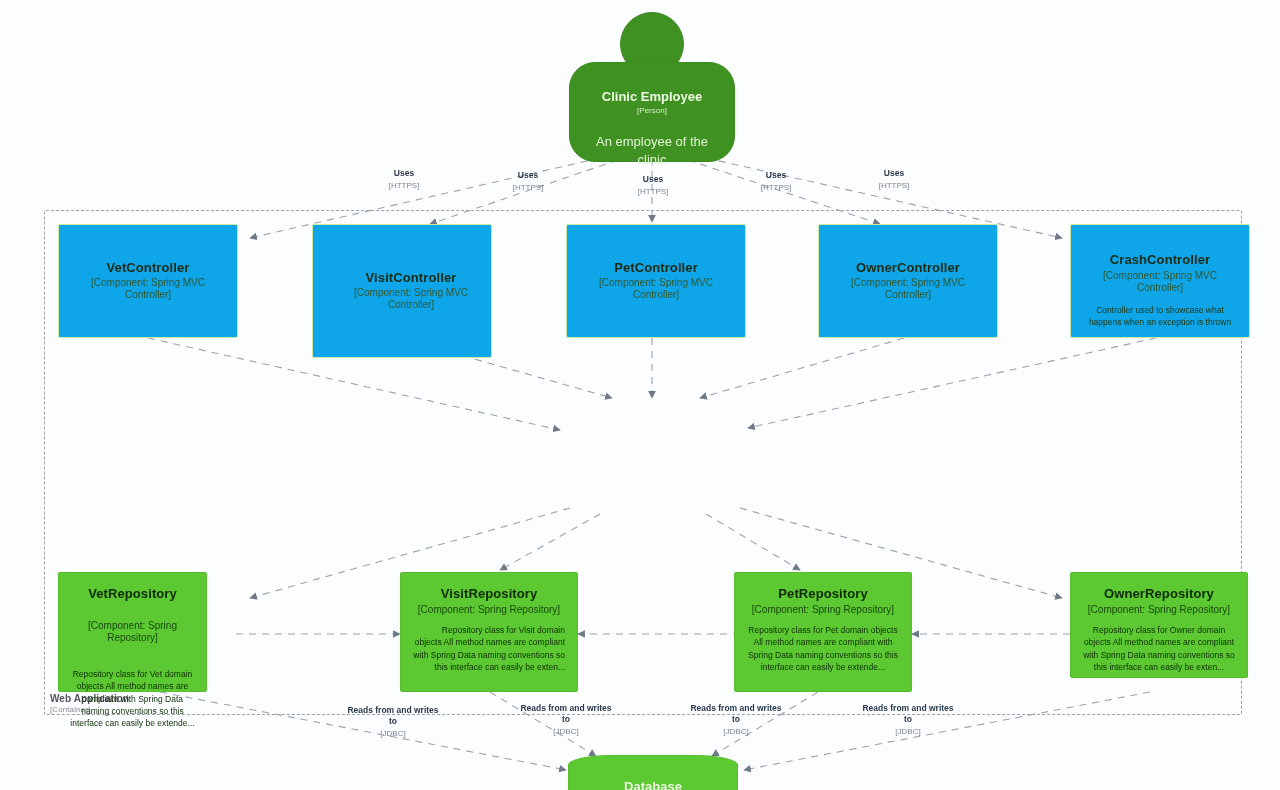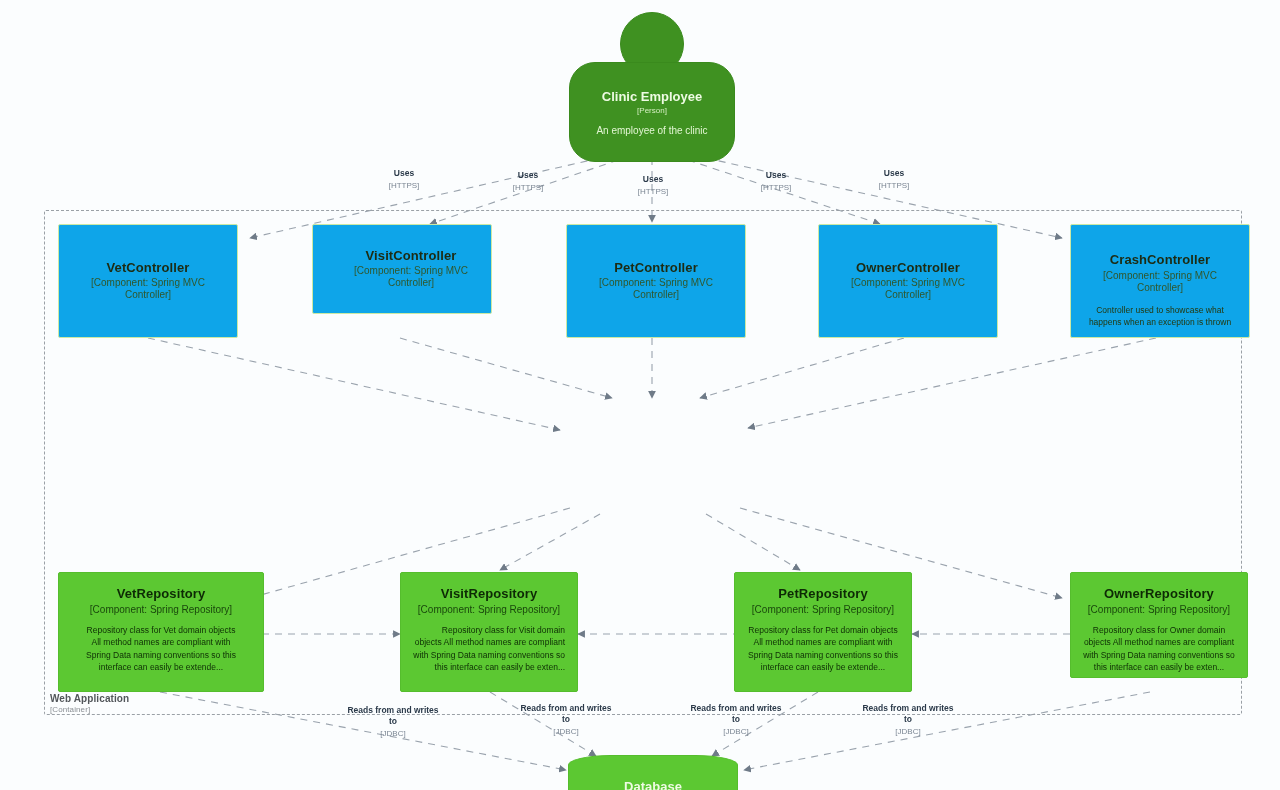--- a/index.html
+++ b/index.html
@@ -147,23 +147,23 @@
     font-size: 13px;
     font-weight: bold;
     color: #eefbe3;
   }
   .person .meta {
     font-size: 8px;
     color: #d4efc1;
     margin-top: 2px;
   }
   .person .desc {
-    font-size: 10px;
+    font-size: 13px;
     color: #e2f6d3;
-    margin-top: 9px;
+    margin-top: 18px;
     line-height: 1.4;
     max-width: 140px;
   }
 
   
   .database {
     position: absolute;
     width: 170px;
     height: 72px;
   }
@@ -271,21 +271,21 @@
   <div class="boundary-label" style="left:50px; top:693px;">
     <span>Web Application</span>
     <span class="sub">[Container]</span>
   </div>
 
   <div class="node comp-light" style="left:58px; top:224px; width:180px; height:114px;">
     <div class="title">VetController</div>
     <div class="meta">[Component: Spring MVC Controller]</div>
   </div>
 
-  <div class="node comp-light" style="left:312px; top:224px; width:180px; height:90px;padding-left:28px;">
+  <div class="node comp-light" style="left:312px; top:224px; width:180px; height:134px;padding-left:28px;">
     <div class="title">VisitController</div>
     <div class="meta">[Component: Spring MVC Controller]</div>
   </div>
 
   <div class="node comp-light" style="left:566px; top:224px; width:180px; height:114px;">
     <div class="title">PetController</div>
     <div class="meta">[Component: Spring MVC Controller]</div>
   </div>
 
   <div class="node comp-light" style="left:818px; top:224px; width:180px; height:114px;">
@@ -293,21 +293,21 @@
     <div class="meta">[Component: Spring MVC Controller]</div>
   </div>
 
   <div class="node comp-light" style="left:1070px; top:224px; width:180px; height:114px; justify-content:flex-start; padding-top:28px;">
     <div class="title">CrashController</div>
     <div class="meta">[Component: Spring MVC Controller]</div>
     <div class="desc" style="margin-top:10px;">Controller used to showcase what happens when an exception is thrown</div>
   </div>
 
 
-  <div class="node comp-mid" style="left:58px; top:572px; width:206px; height:120px; justify-content:flex-start; padding-top:14px;">
+  <div class="node comp-mid" style="left:58px; top:572px; width:149px; height:120px; justify-content:flex-start; padding-top:14px;gap:16px;">
     <div class="title">VetRepository</div>
     <div class="meta">[Component: Spring Repository]</div>
     <div class="desc" style="margin-top:8px; max-width:152px;">Repository class for Vet domain objects All method names are compliant with Spring Data naming conventions so this interface can easily be extende...</div>
   </div>
 
   <div class="node comp-mid" style="left:400px; top:572px; width:178px; height:120px; justify-content:flex-start; padding-top:14px;text-align:right;">
     <div class="title">VisitRepository</div>
     <div class="meta">[Component: Spring Repository]</div>
     <div class="desc" style="margin-top:8px; max-width:152px;">Repository class for Visit domain objects All method names are compliant with Spring Data naming conventions so this interface can easily be exten...</div>
   </div>

